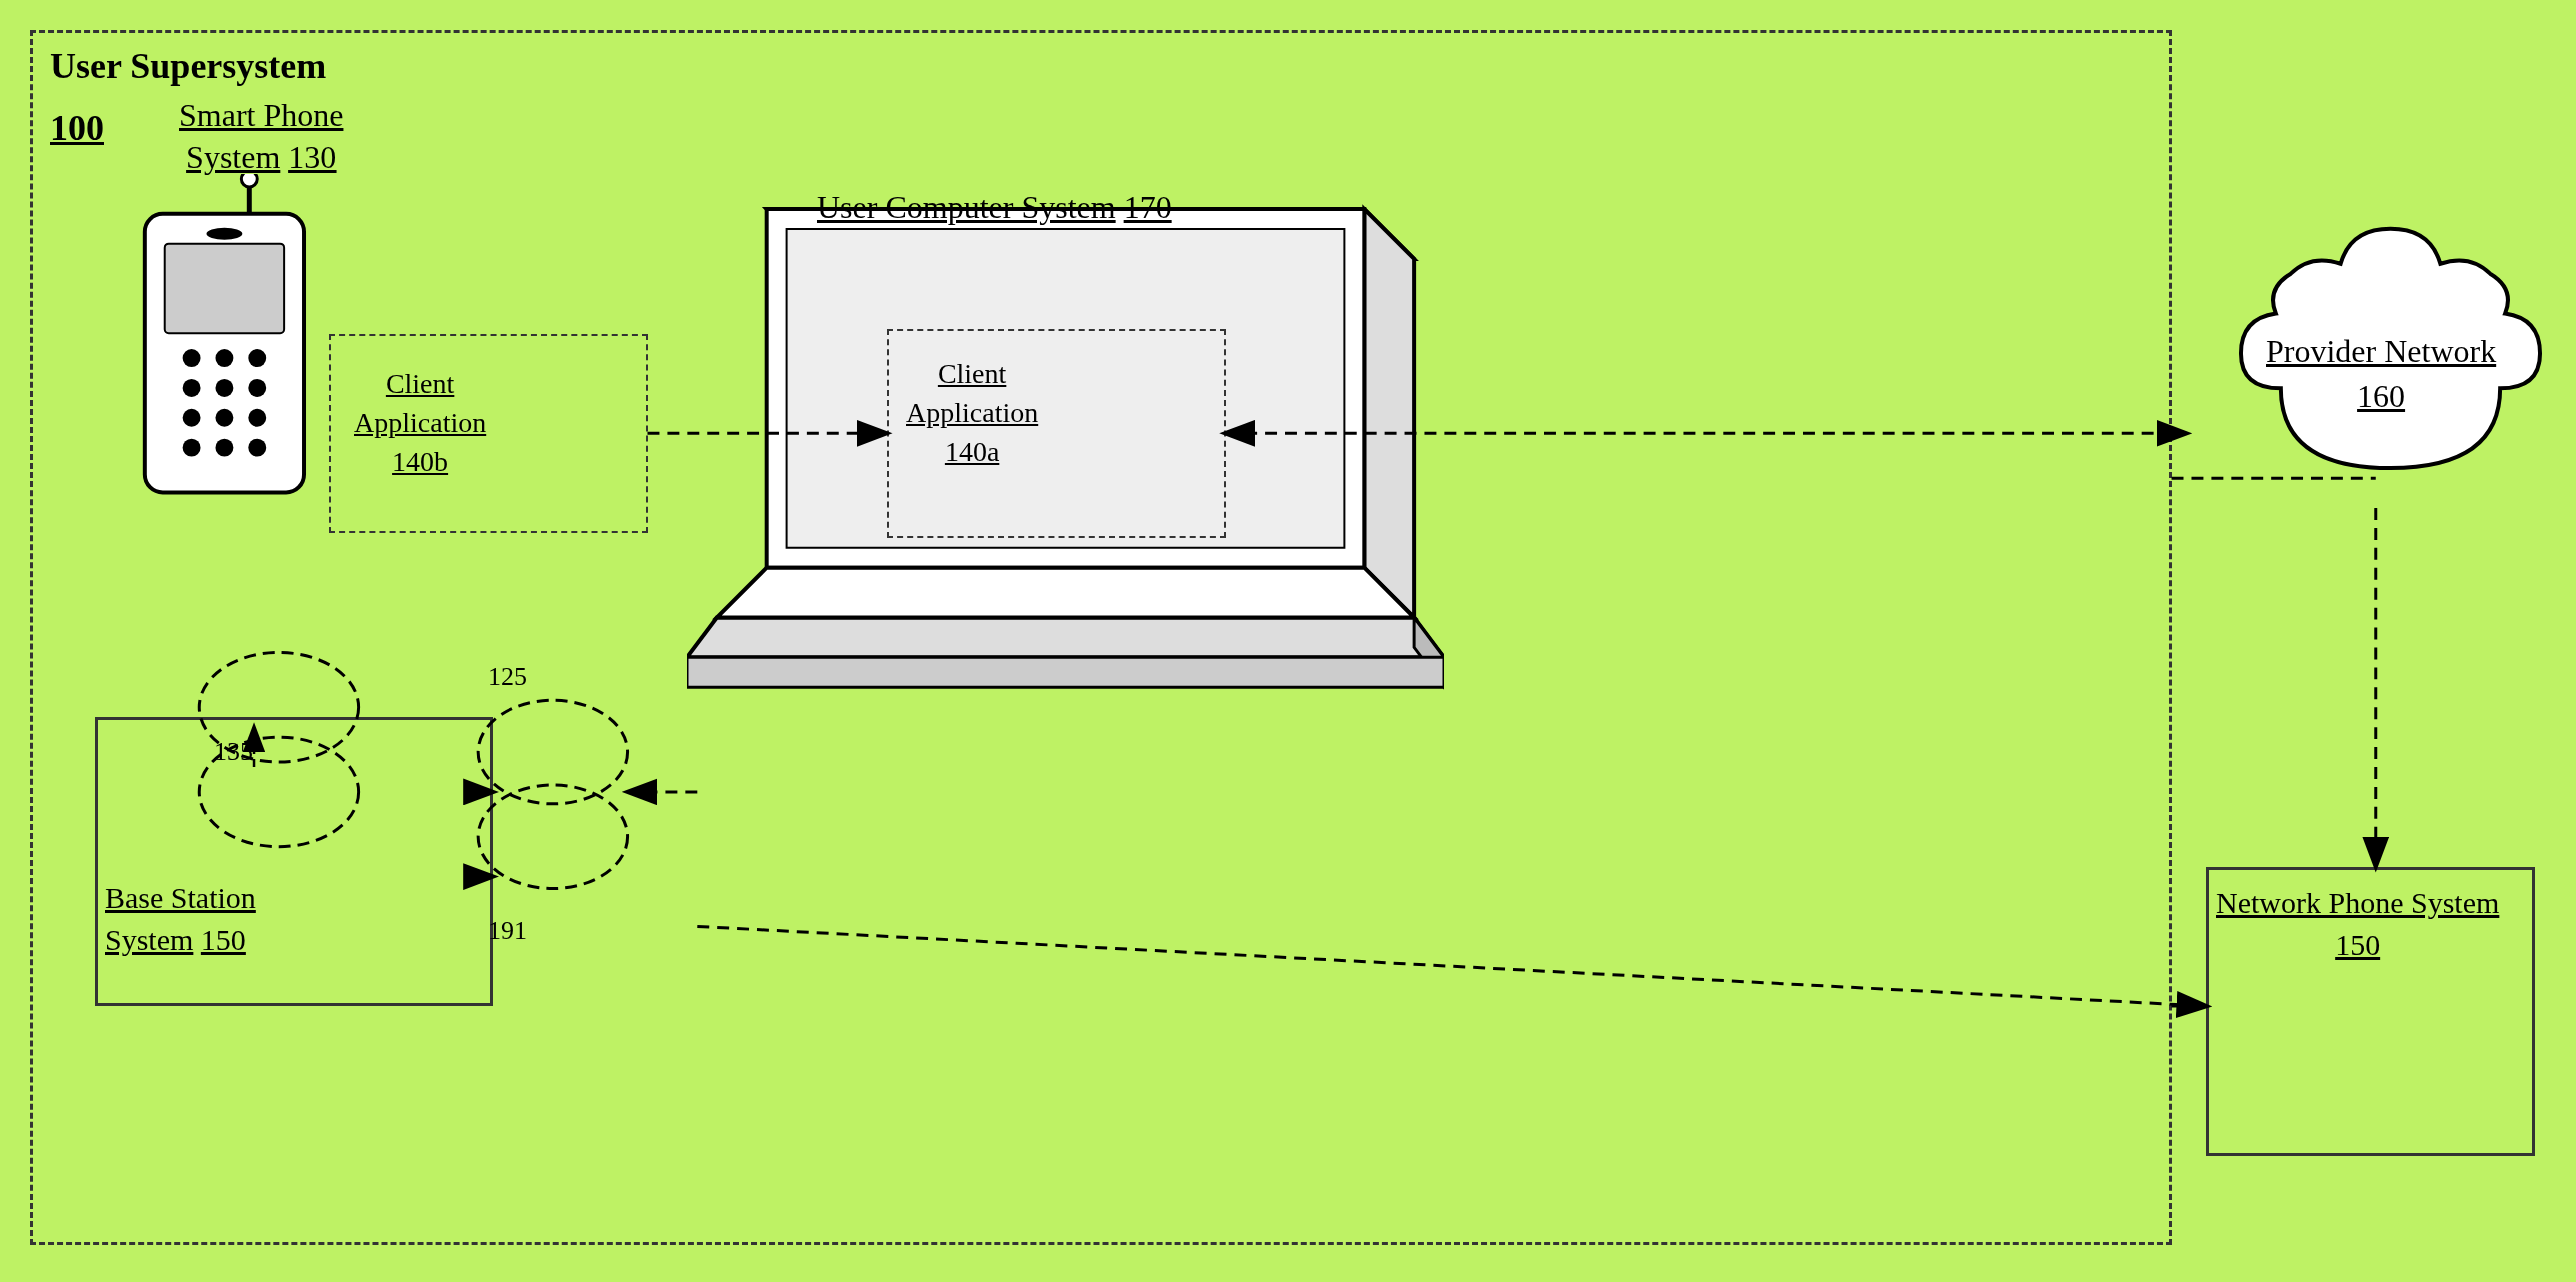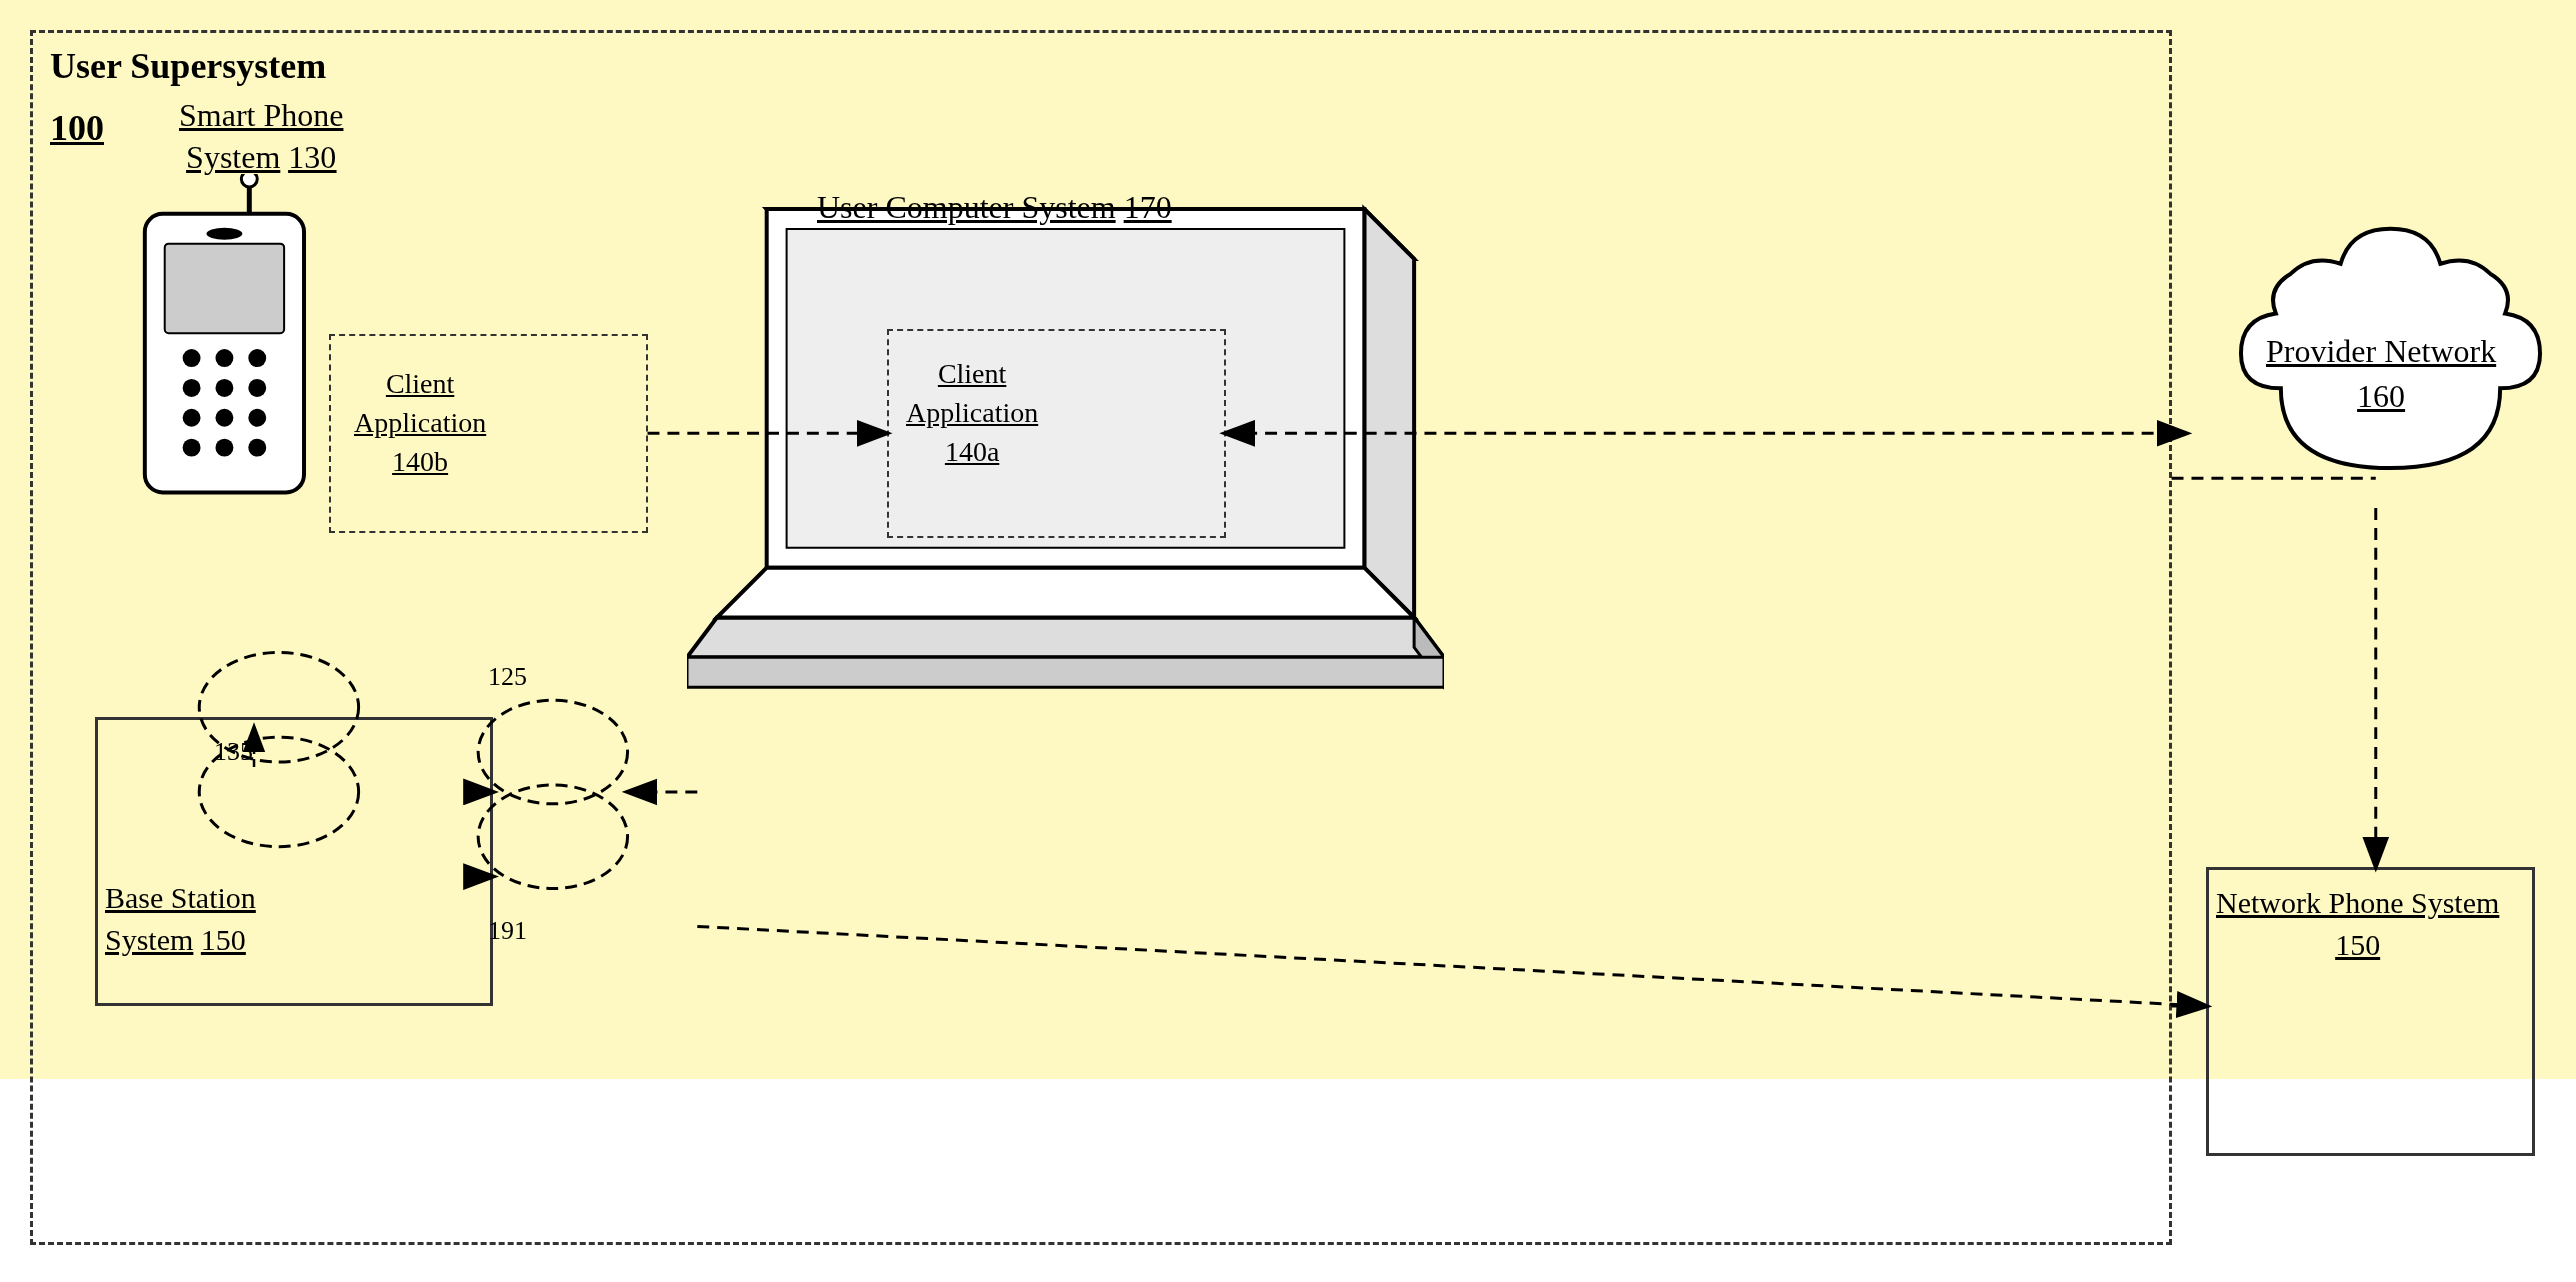--- a/index.html
+++ b/index.html
@@ -7,22 +7,22 @@
       background: #fff;
       font-family: 'Times New Roman', Times, serif;
       width: 2576px;
       height: 1282px;
       overflow: hidden;
       position: relative;
     }
     .diagram-container {
       position: relative;
       width: 2576px;
-      height: 1079px;
-      background: #fef9c3;
+      height: 1282px;
+      background: #bef264;
       text-decoration: underline;
     }
 
     
     .user-supersystem-box {
       position: absolute;
       left: 30px;
       top: 30px;
       width: 2142px;
       height: 1215px;

